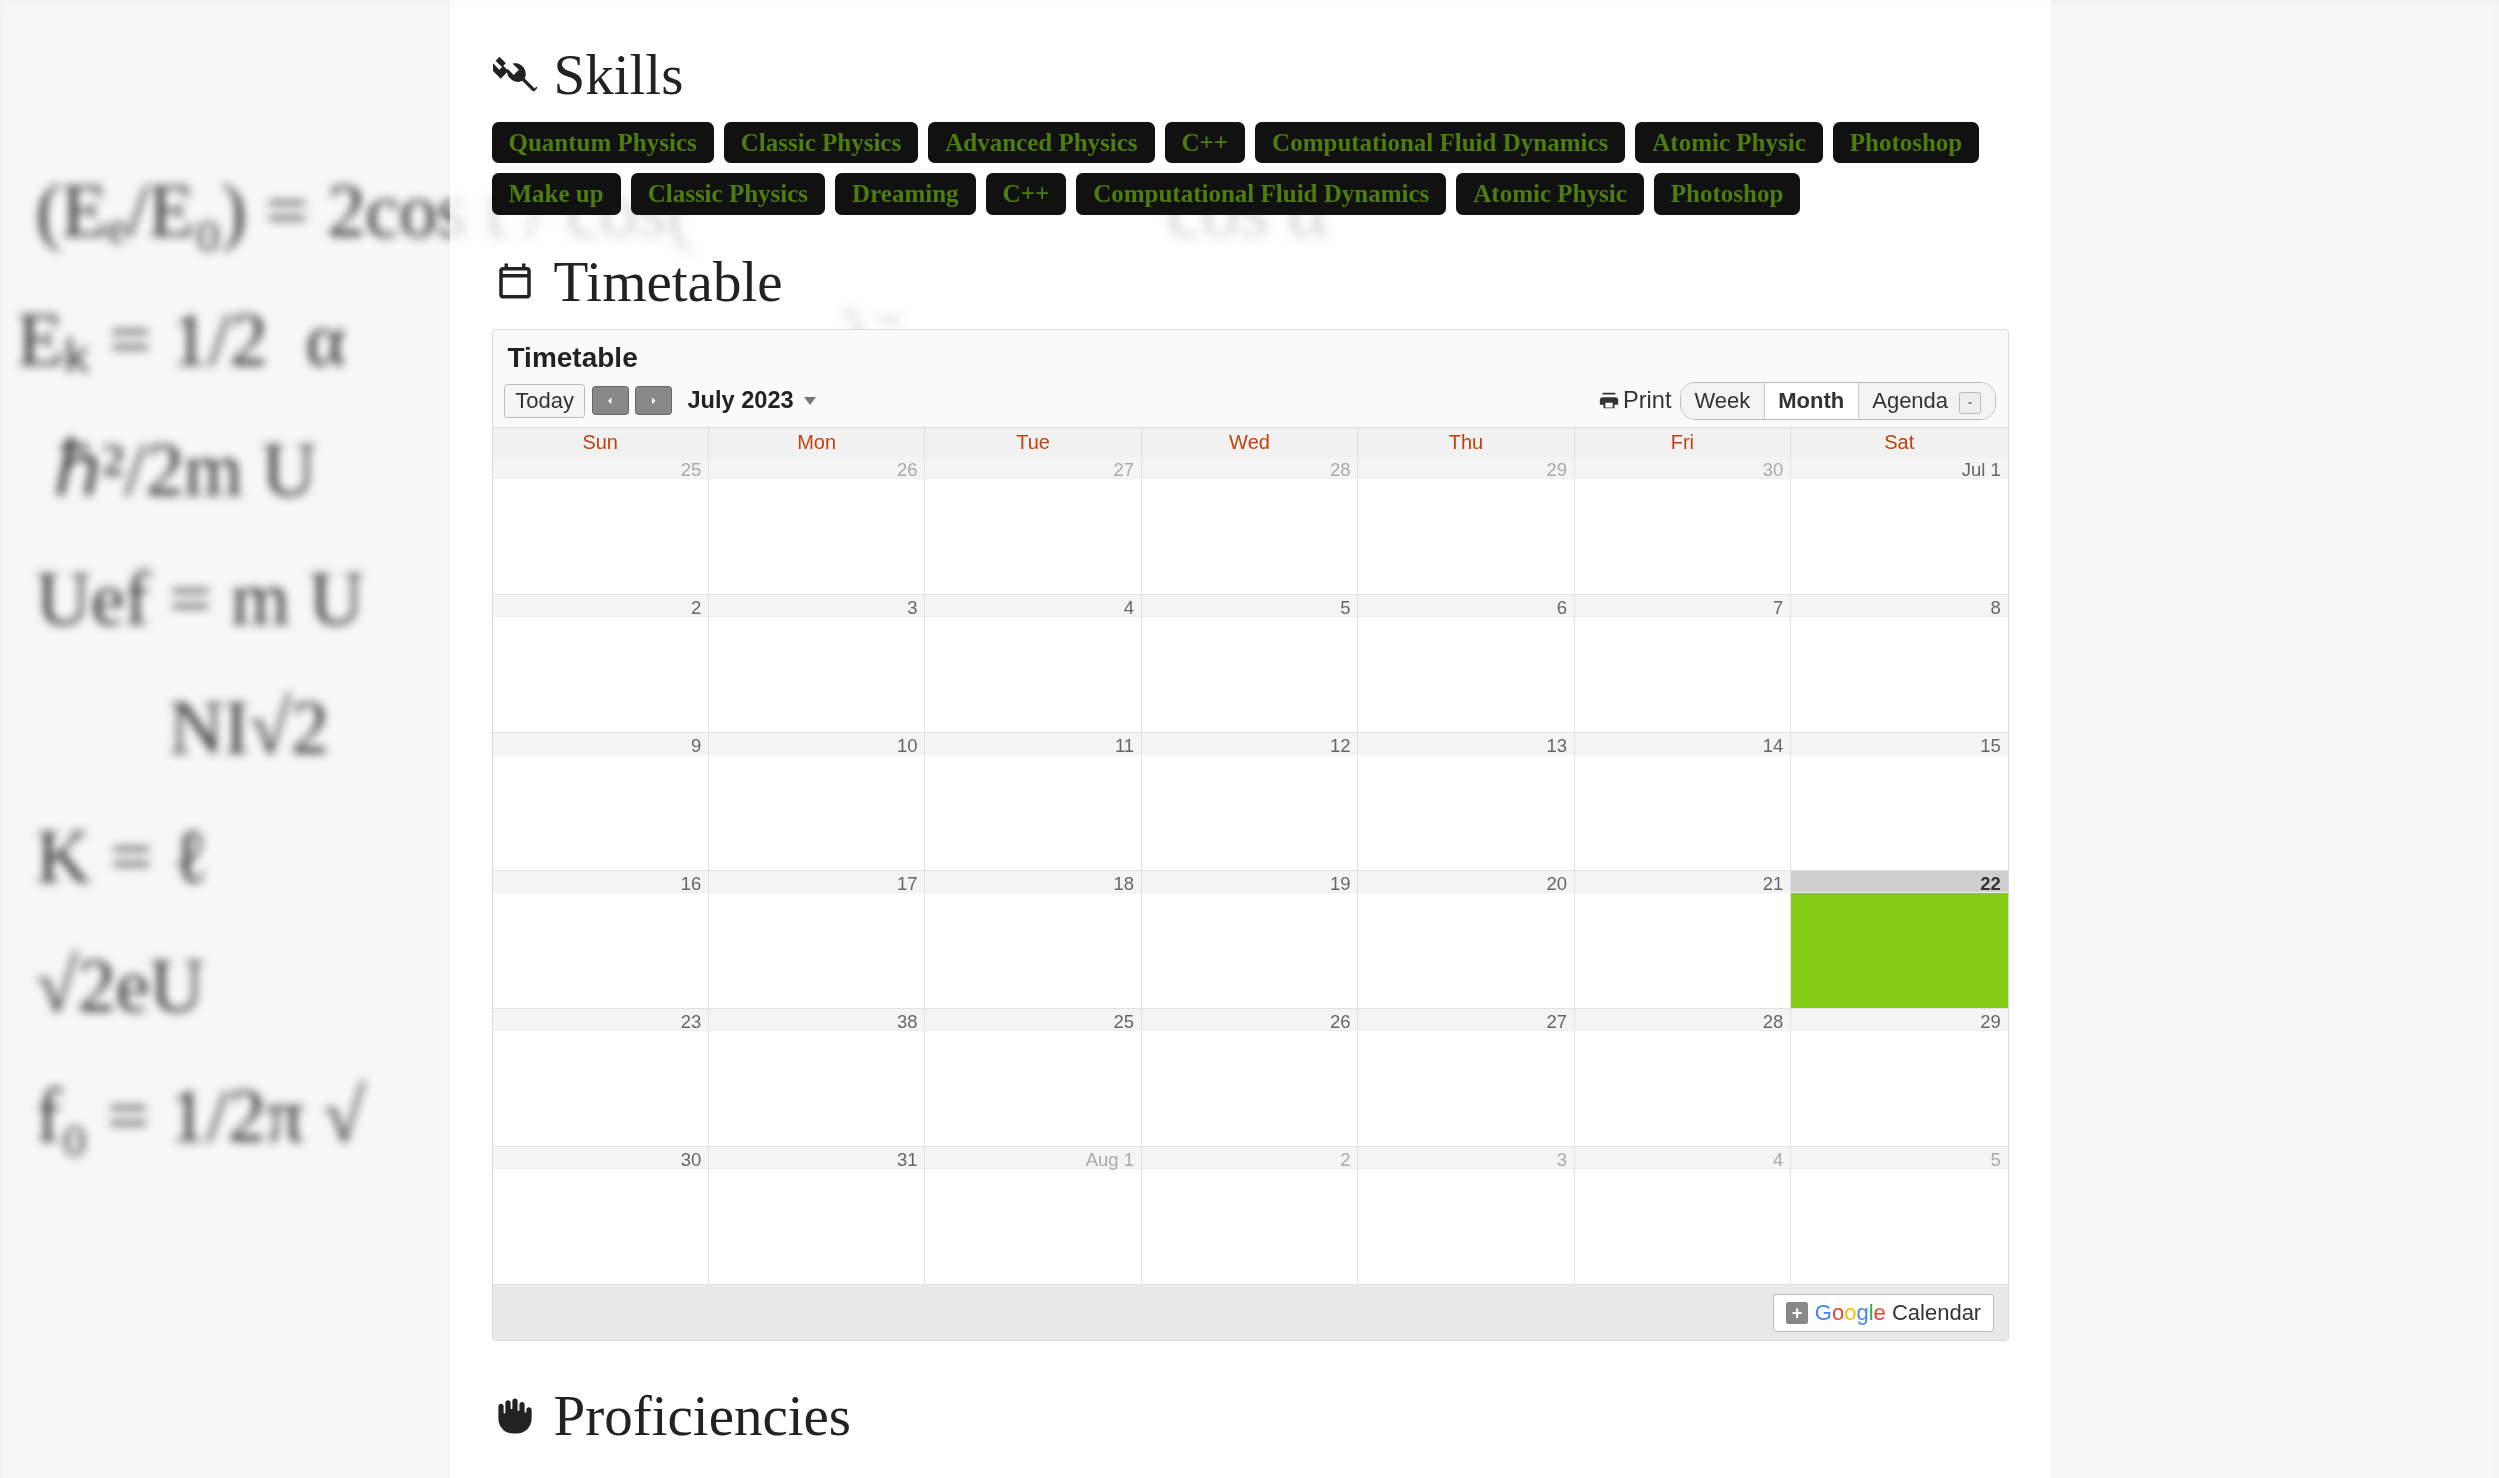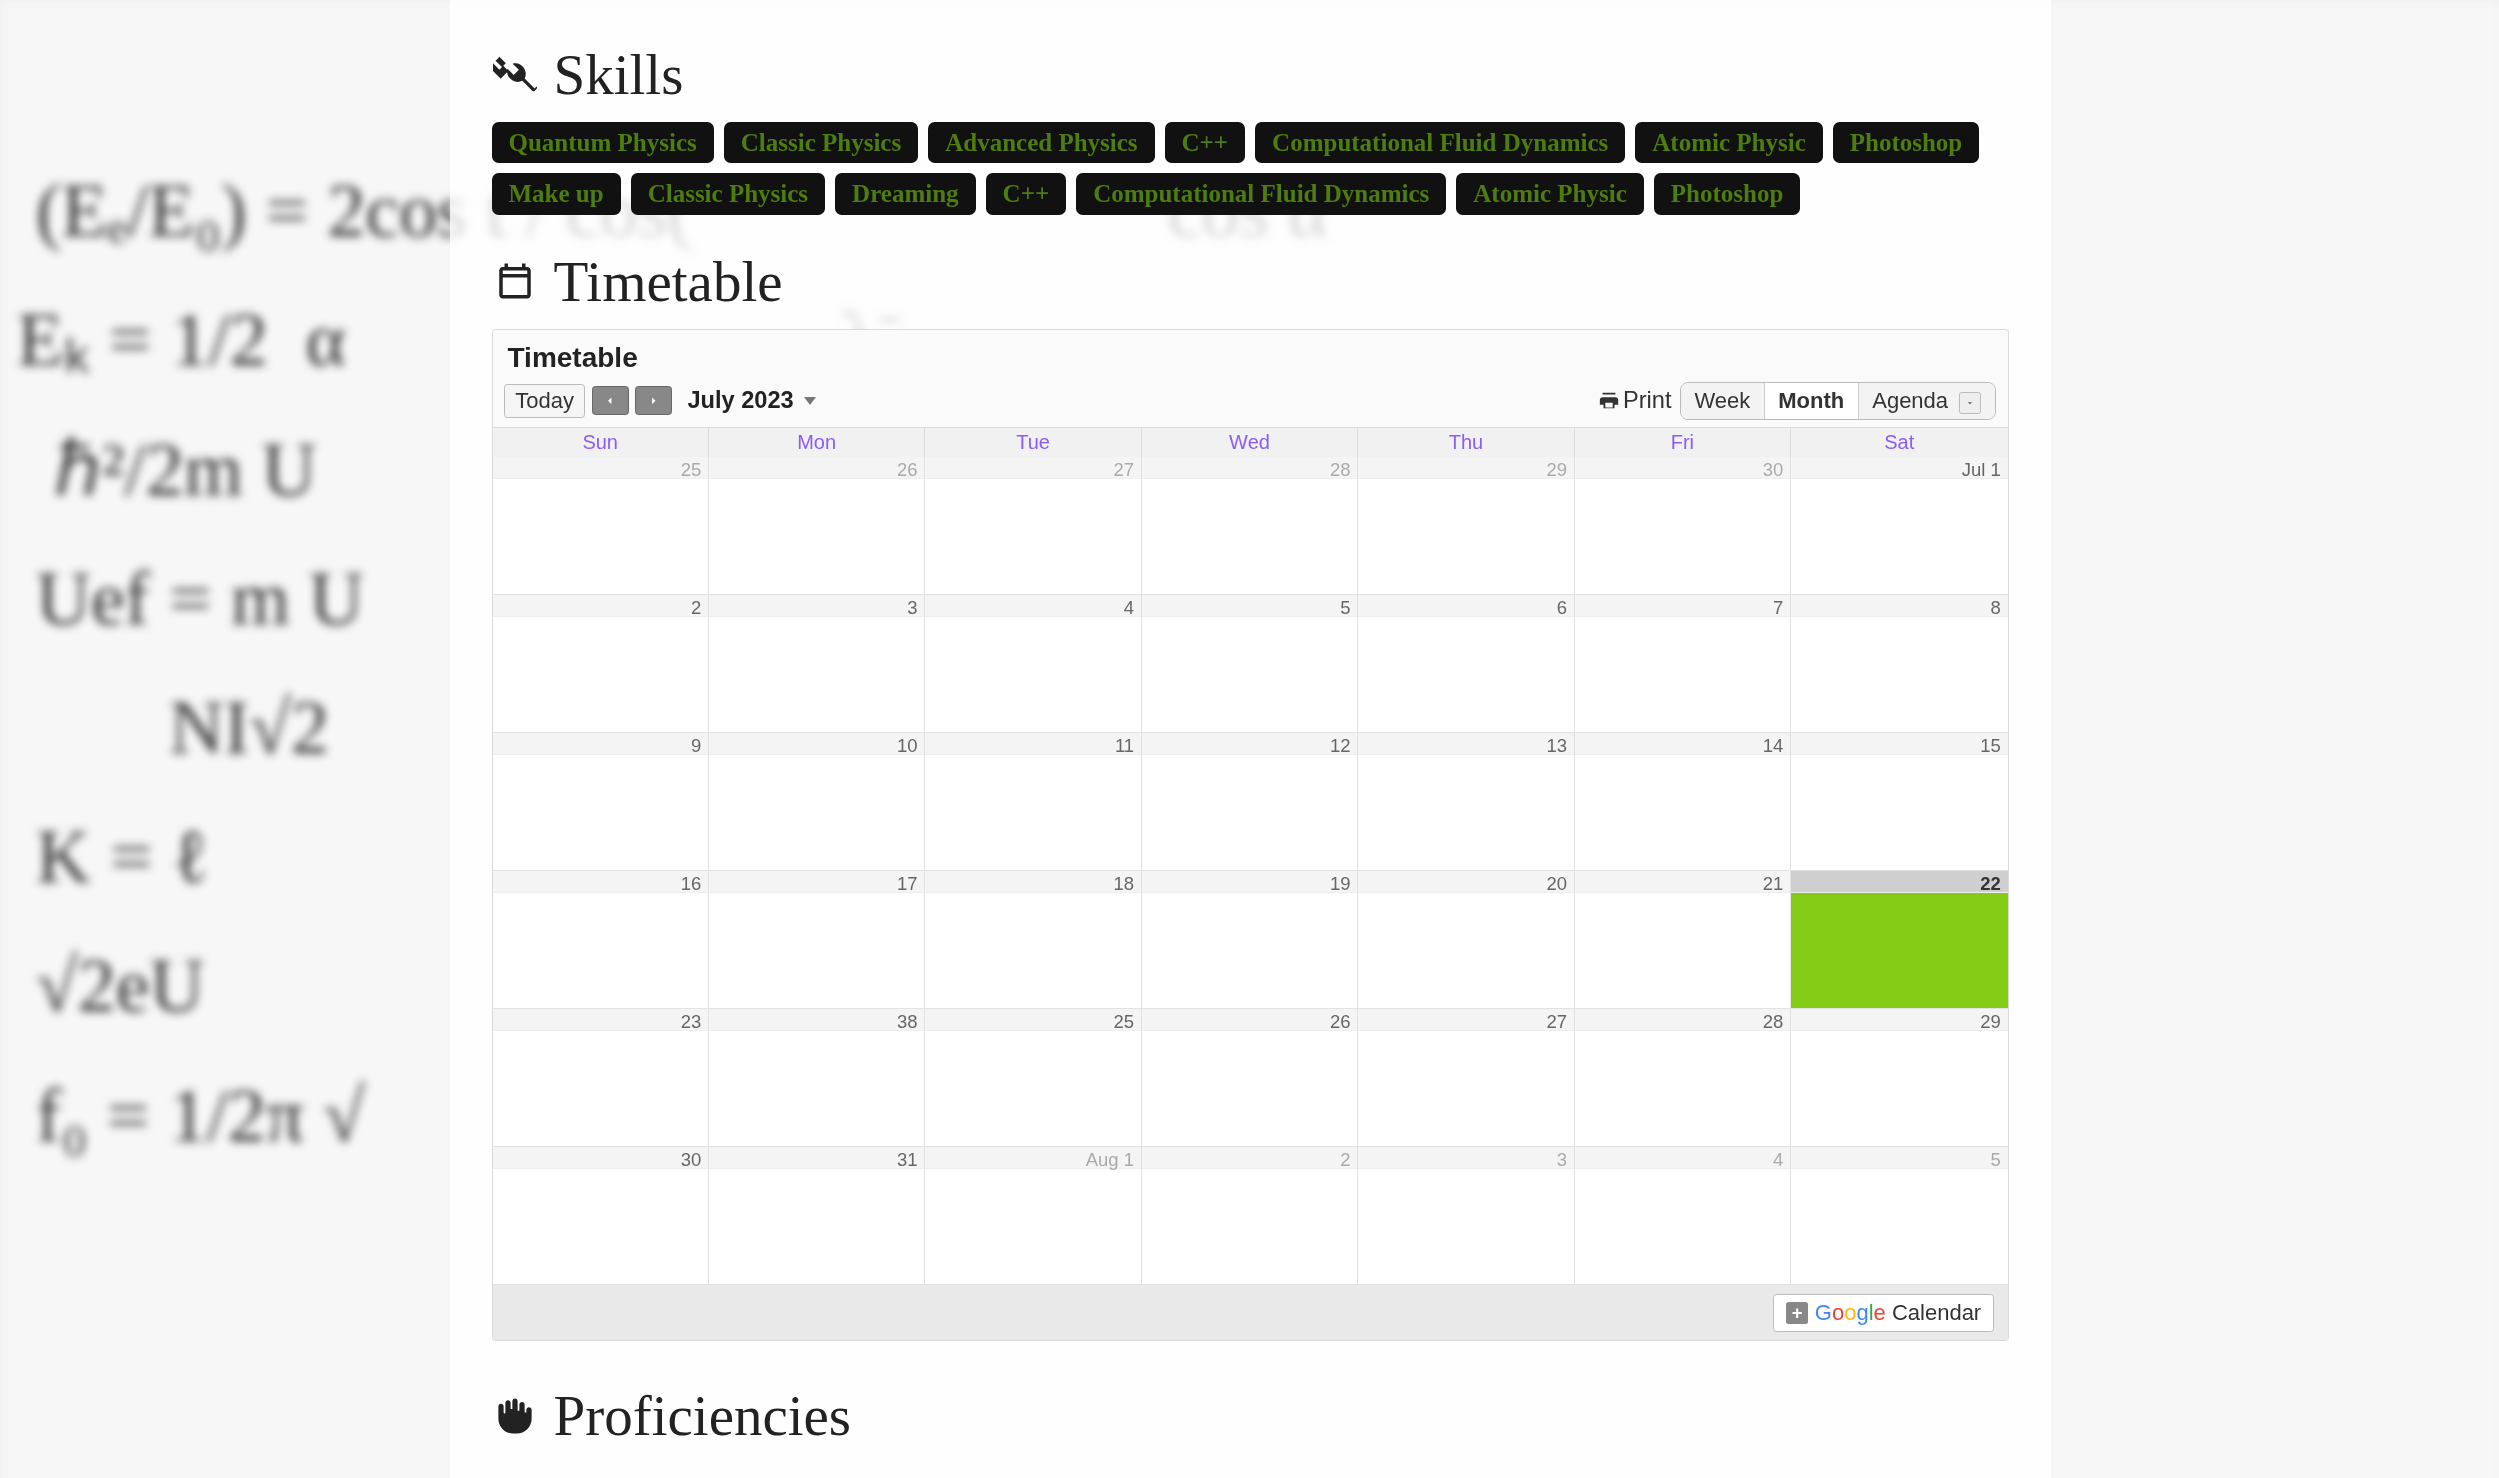--- a/index.html
+++ b/index.html
@@ -138,21 +138,21 @@
   align-items: center;
   gap: 3.4px;
   font-size: 23.6px;
   color: #333;
   cursor: pointer;
 }
 .view-tabs {
   display: flex;
   align-items: center;
   border: 0.8px solid #bbb;
-  border-radius: 8px;
+  border-radius: 15px;
   overflow: hidden;
 }
 .view-tab {
   padding: 5px 13.5px;
   font-size: 22px;
   background: #f3f3f3;
   border-right: 0.8px solid #ccc;
   cursor: pointer;
   color: #333;
 }
@@ -176,21 +176,21 @@
   border-top: 0.8px solid #ddd;
 }
 .cal-header-row {
   display: grid;
   grid-template-columns: repeat(7, 1fr);
   background: #f1f1f1;
 }
 .cal-header-cell {
   text-align: center;
   font-size: 20px;
-  color: #8b5cf6;
+  color: #c2410c;
   padding: 3.4px 0;
   border-right: 0.8px solid #ddd;
 }
 .cal-header-cell:last-child { border-right: none; }
 .cal-row {
   display: grid;
   grid-template-columns: repeat(7, 1fr);
 }
 .cal-cell {
   height: 138px;

